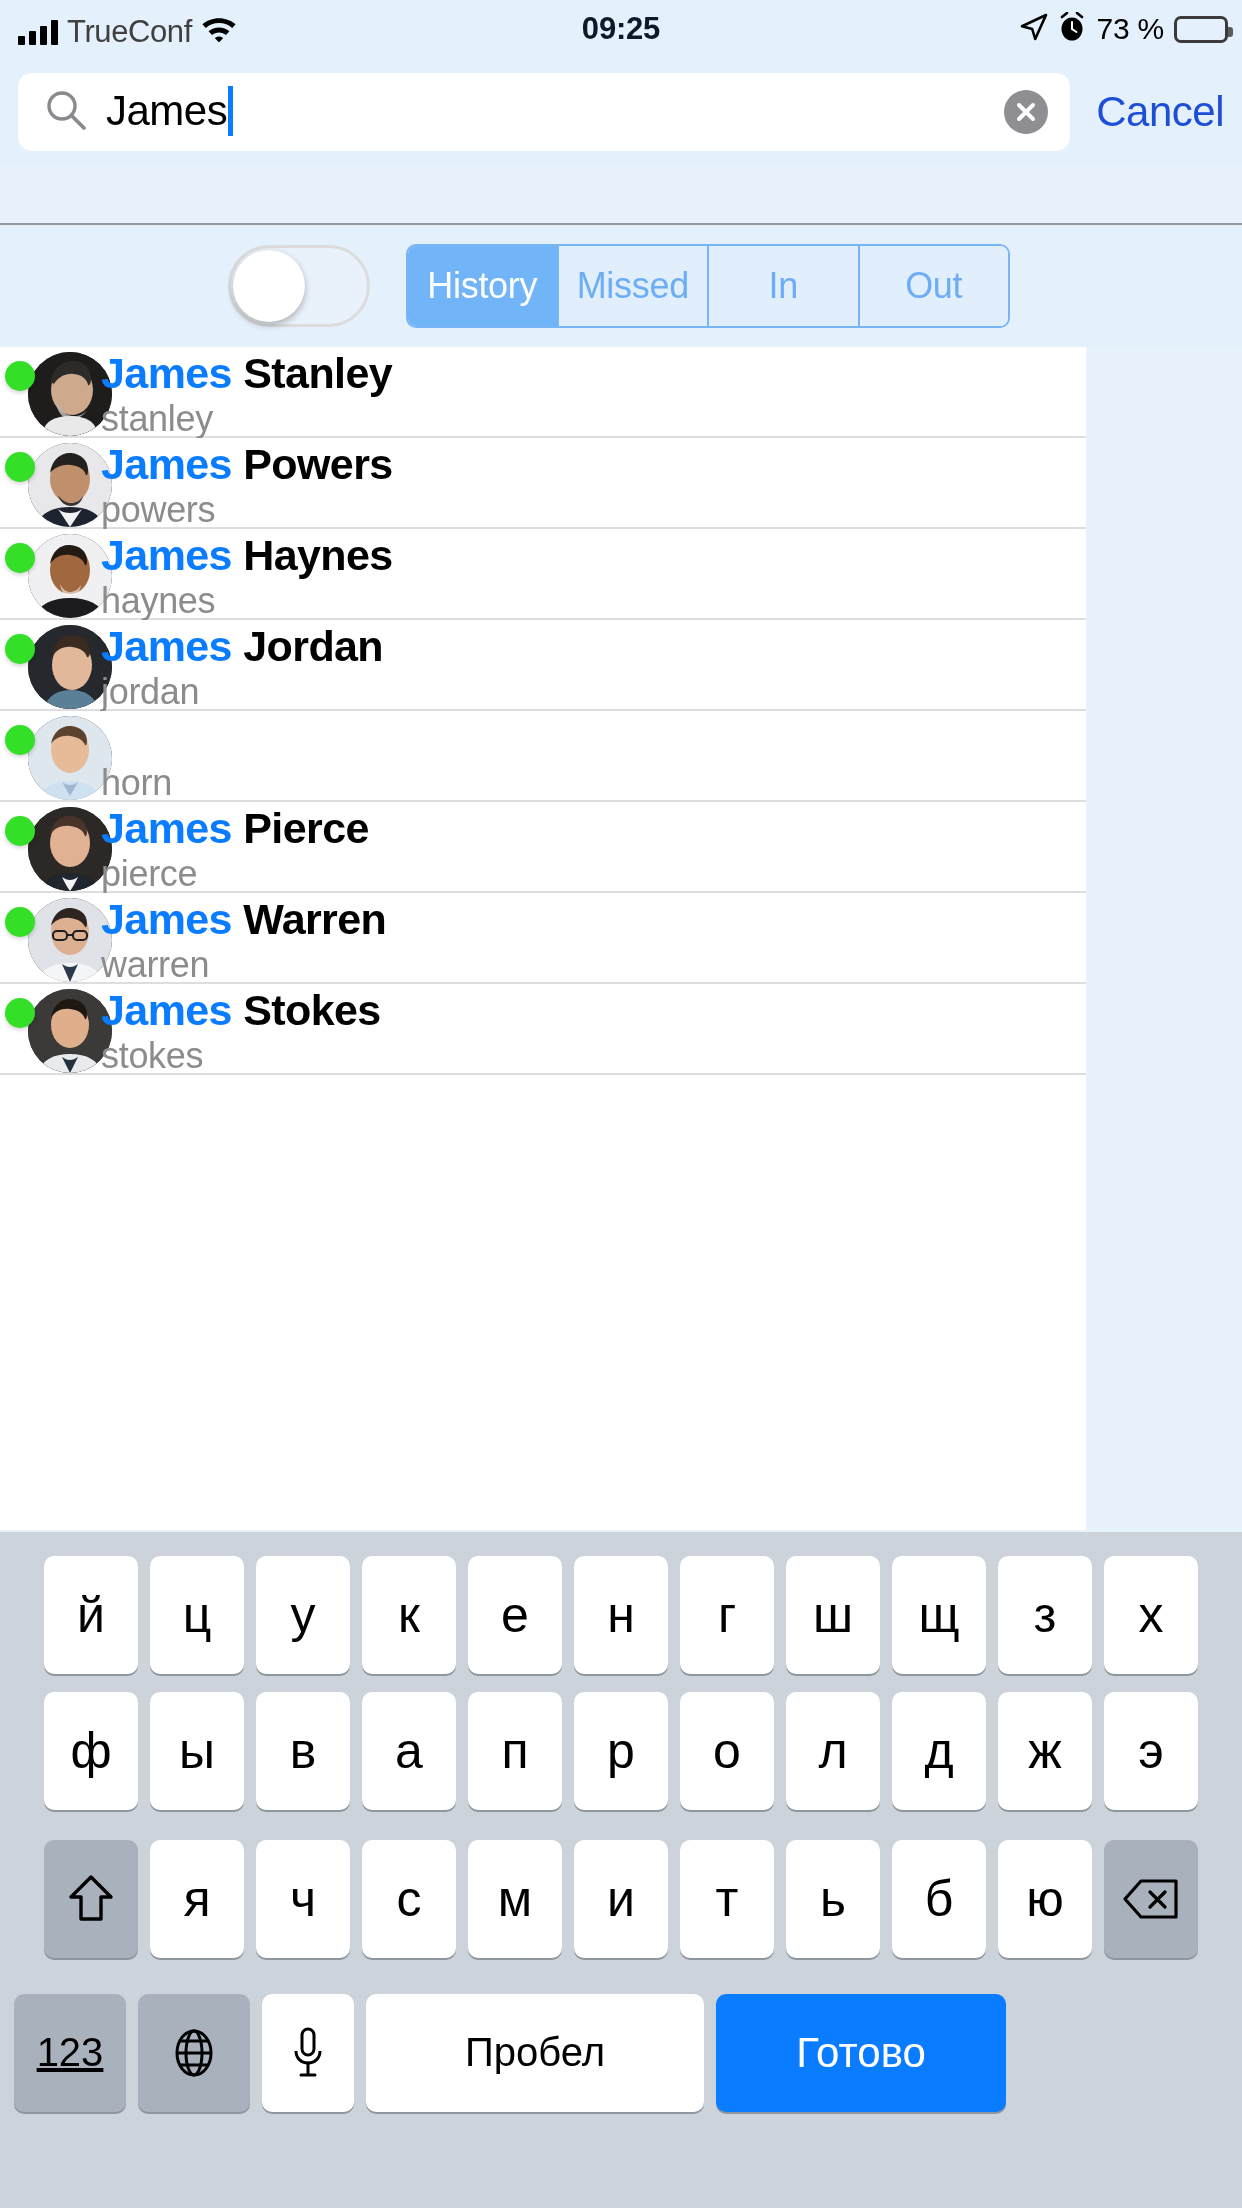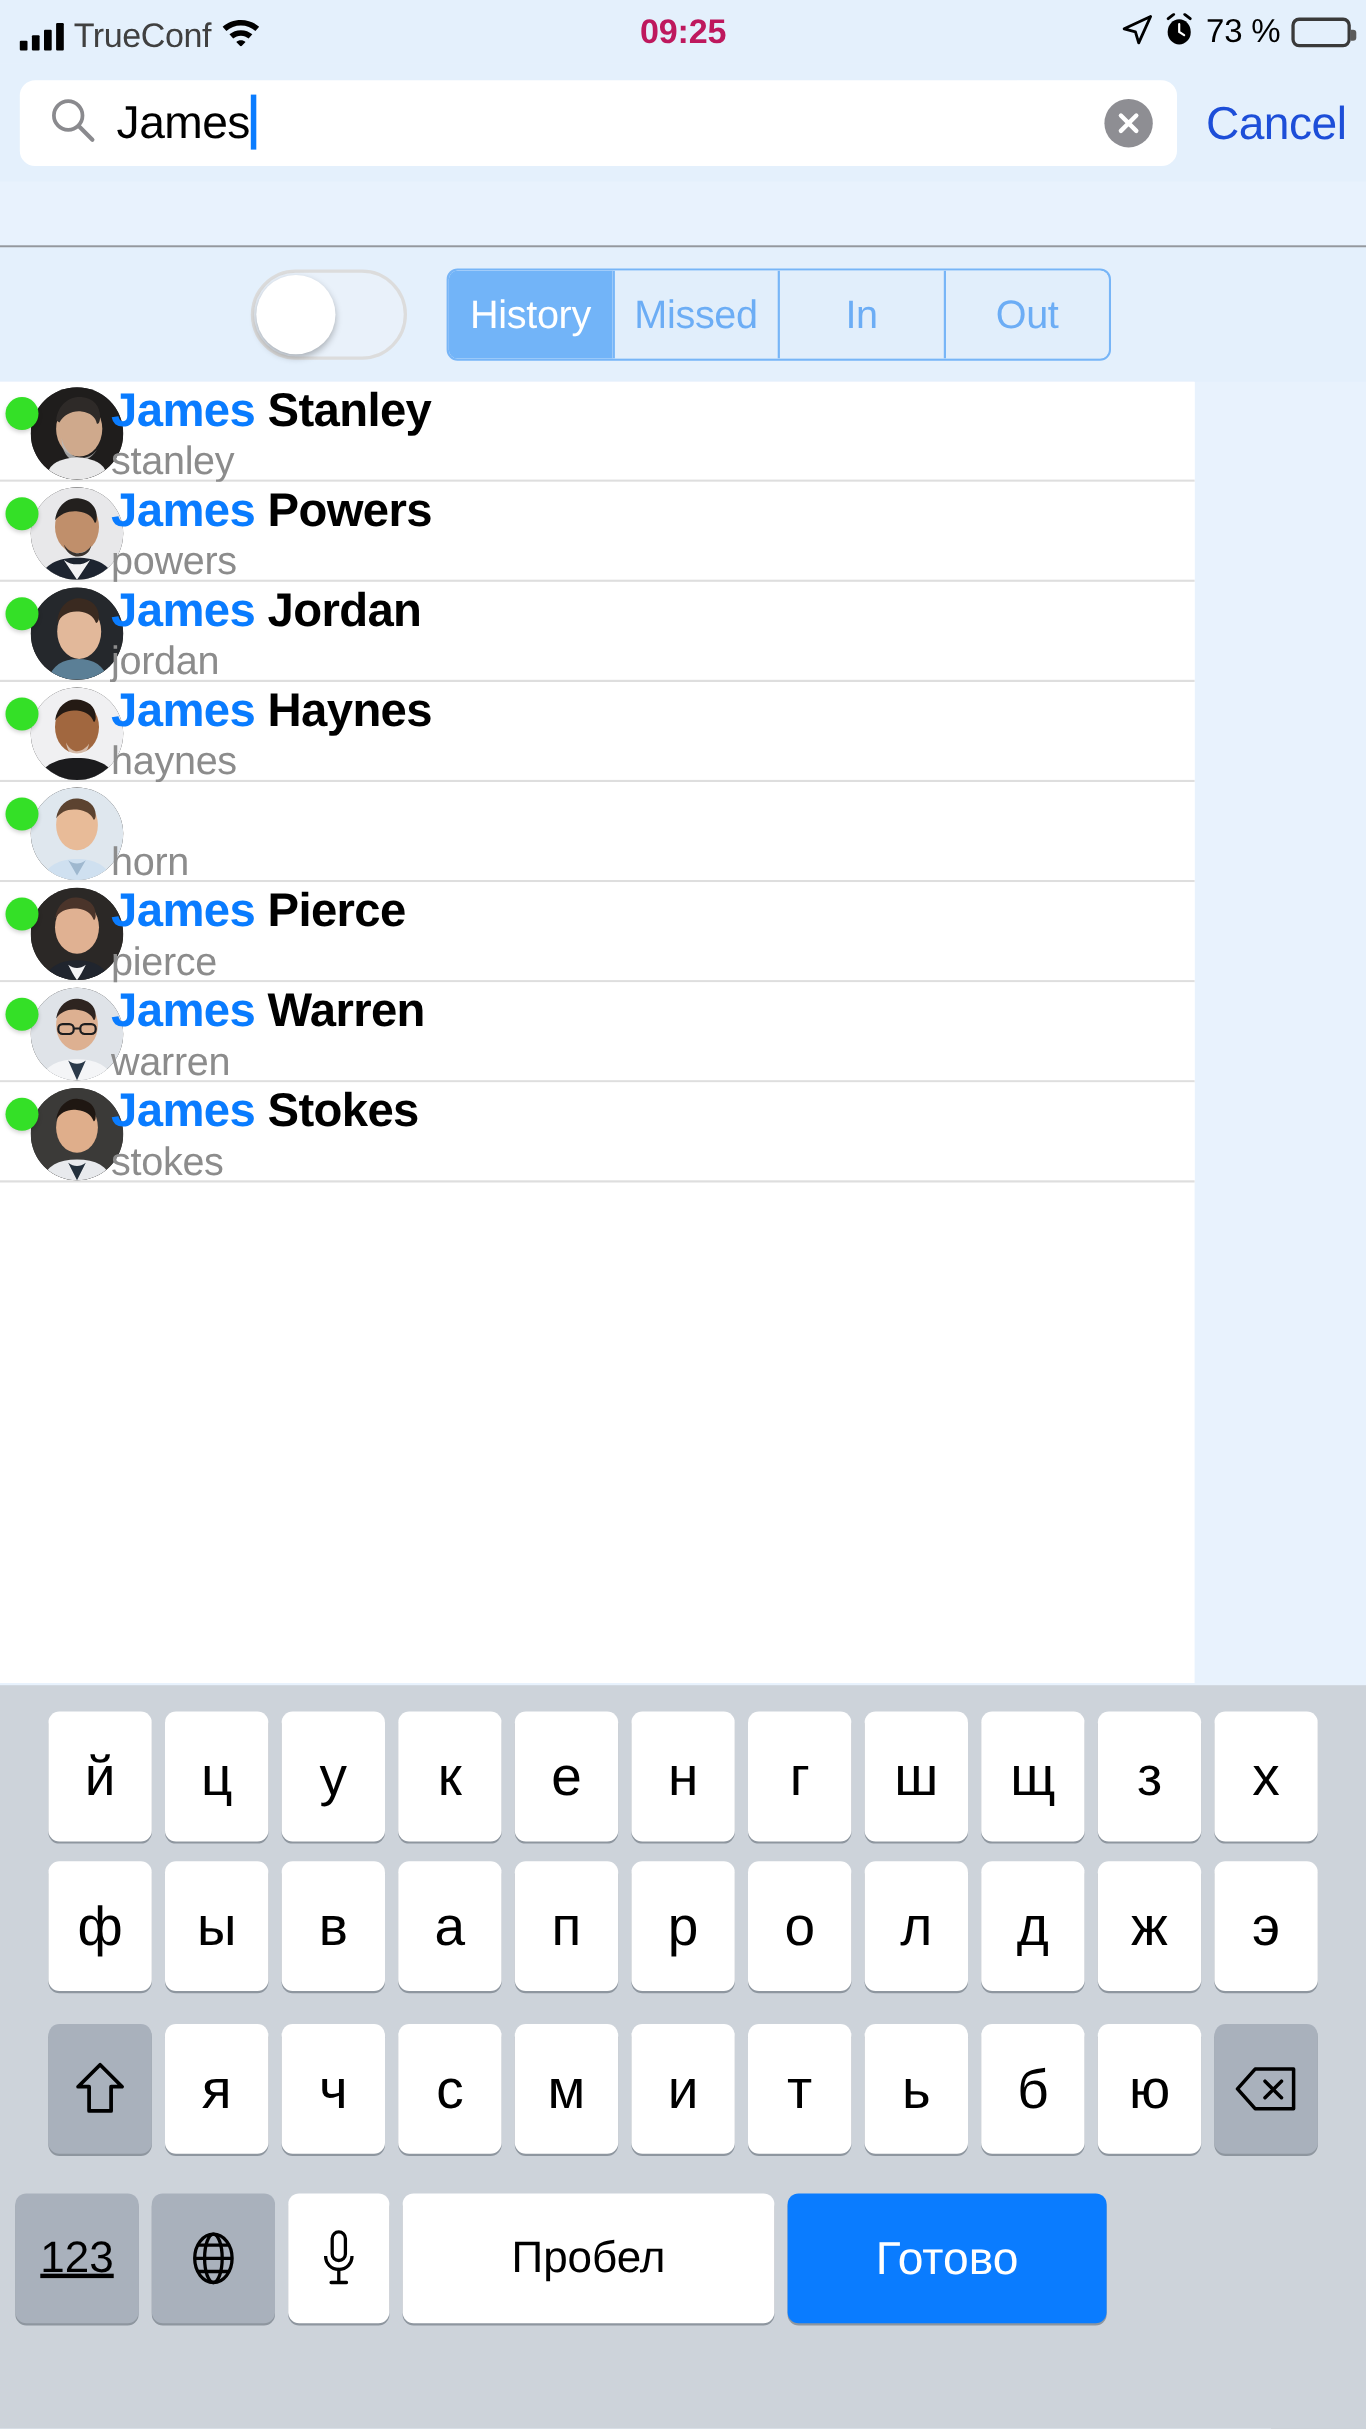--- a/index.html
+++ b/index.html
@@ -21,21 +21,21 @@
   .sig { display: flex; align-items: flex-end; gap: 4px; height: 26px; }
   .sig i { display: block; width: 7px; background: #000; border-radius: 1px; }
   .sig i:nth-child(1) { height: 9px; }
   .sig i:nth-child(2) { height: 14px; }
   .sig i:nth-child(3) { height: 19px; }
   .sig i:nth-child(4) { height: 25px; }
   .carrier { font-size: 31px; font-weight: 400; color: #404040; letter-spacing: -0.4px; line-height: 1; position: relative; top: 2px; }
   .wifi { position: relative; top: 1px; }
   .sb-center {
     position: absolute; left: 0; width: 1242px; text-align: center;
-    font-size: 31px; font-weight: 600; color: #be185d; letter-spacing: -0.2px;
+    font-size: 31px; font-weight: 600; color: #0f172a; letter-spacing: -0.2px;
   }
   .sb-right { position: absolute; right: 14px; display: flex; align-items: center; gap: 10px; }
   .batt-pct { font-size: 30px; color: #000; letter-spacing: -0.2px; }
   .batt {
     width: 54px; height: 27px; border: 3px solid #3a3a3a; border-radius: 7px;
     position: relative; padding: 2px;
   }
   .batt .fill { height: 100%; width: 88%; background: #000; border-radius: 3px; }
   .batt:after {
     content:""; position:absolute; right:-8px; top: 8px; width: 5px; height: 10px;
@@ -264,53 +264,53 @@
         <span class="fname">James</span>
         <span class="lname">Powers</span>
       </div>
       <div class="uname">powers</div>
     </div>
 
     <div class="row">
       <div class="av-wrap">
         <div class="avatar">
             <svg class="face" viewBox="0 0 84 84">
-              <rect width="84" height="84" fill="#25282c"></rect>
-              <ellipse cx="44" cy="40" rx="20" ry="25" fill="#e2b89a"></ellipse>
-              <path d="M24 32c1-16 12-23 22-22 10 1 16 8 16 17 0 4-2 6-3 5-2-6-7-9-15-10-9-1-16 3-20 10z" fill="#3a2a20"></path>
-              <path d="M16 84c3-13 13-19 27-19s24 6 27 19z" fill="#5b7f96"></path>
-            </svg>
-          </div>
-        <span class="dot"></span>
-      </div>
-      <div class="names">
-        <span class="fname">James</span>
-        <span class="lname">Jordan</span>
-      </div>
-      <div class="uname">jordan</div>
-    </div>
-
-    <div class="row">
-      <div class="av-wrap">
-        <div class="avatar">
-            <svg class="face" viewBox="0 0 84 84">
               <rect width="84" height="84" fill="#f0f0f2"></rect>
               <ellipse cx="42" cy="36" rx="20" ry="24" fill="#a1673f"></ellipse>
               <path d="M22 30c2-14 12-20 20-19 10 1 17 6 17 16 0 3-1 5-2 4-2-6-7-9-15-10-8-1-15 2-20 9z" fill="#241a14"></path>
               <path d="M32 50c3 6 7 8 10 8s8-2 11-7c-1 7-5 11-11 11s-9-5-10-12z" fill="#fff" opacity=".55"></path>
               <path d="M6 84c5-14 18-20 36-20s31 6 36 20z" fill="#1b1b1d"></path>
             </svg>
           </div>
         <span class="dot"></span>
       </div>
       <div class="names">
         <span class="fname">James</span>
         <span class="lname">Haynes</span>
       </div>
       <div class="uname">haynes</div>
+    </div>
+
+    <div class="row">
+      <div class="av-wrap">
+        <div class="avatar">
+            <svg class="face" viewBox="0 0 84 84">
+              <rect width="84" height="84" fill="#25282c"></rect>
+              <ellipse cx="44" cy="40" rx="20" ry="25" fill="#e2b89a"></ellipse>
+              <path d="M24 32c1-16 12-23 22-22 10 1 16 8 16 17 0 4-2 6-3 5-2-6-7-9-15-10-9-1-16 3-20 10z" fill="#3a2a20"></path>
+              <path d="M16 84c3-13 13-19 27-19s24 6 27 19z" fill="#5b7f96"></path>
+            </svg>
+          </div>
+        <span class="dot"></span>
+      </div>
+      <div class="names">
+        <span class="fname">James</span>
+        <span class="lname">Jordan</span>
+      </div>
+      <div class="uname">jordan</div>
     </div>
 
     <div class="row">
       <div class="av-wrap">
         <div class="avatar">
             <svg class="face" viewBox="0 0 84 84">
               <rect width="84" height="84" fill="#dfe7ee"></rect>
               <ellipse cx="42" cy="34" rx="19" ry="23" fill="#e8bb98"></ellipse>
               <path d="M23 28c2-13 12-19 20-18 9 1 16 6 16 15 0 3-1 5-2 4-2-5-7-8-15-9-8-1-15 2-19 8z" fill="#5c4330"></path>
               <path d="M10 84c4-13 16-19 32-19s28 6 32 19z" fill="#cfe0f0"></path>

